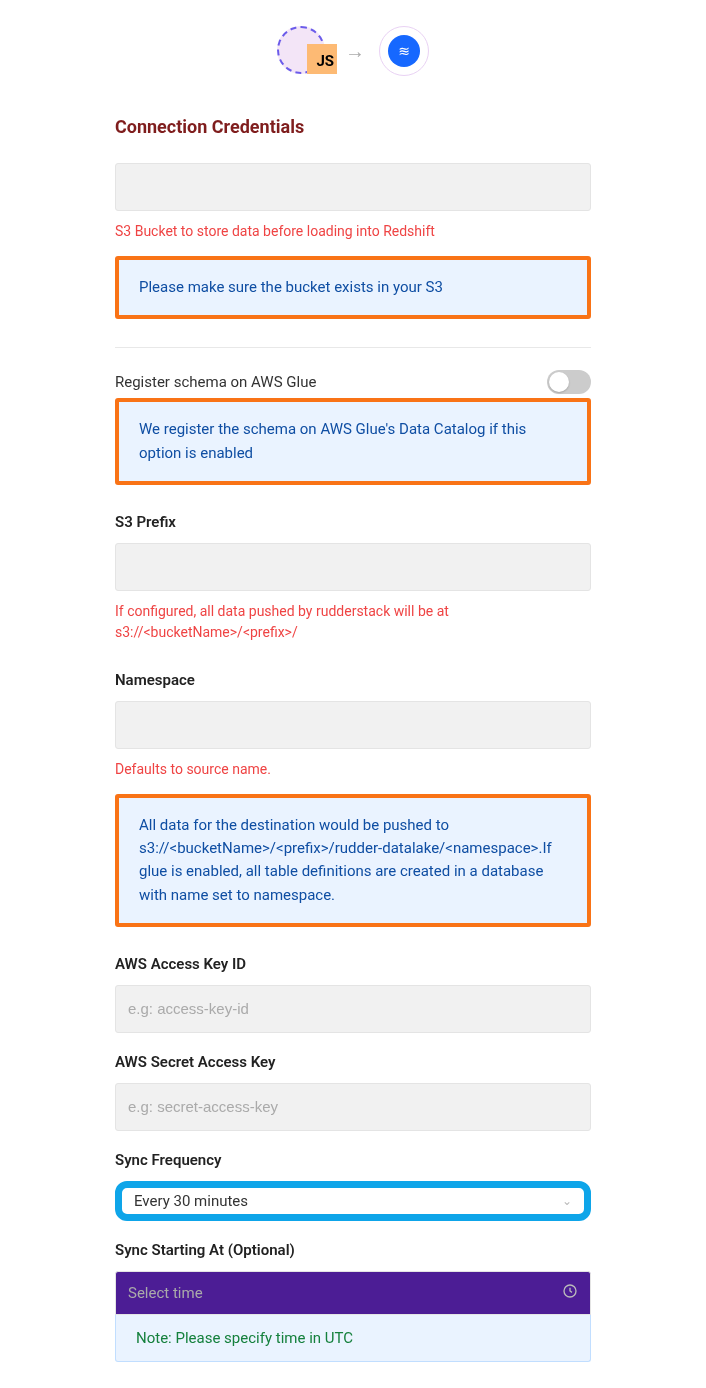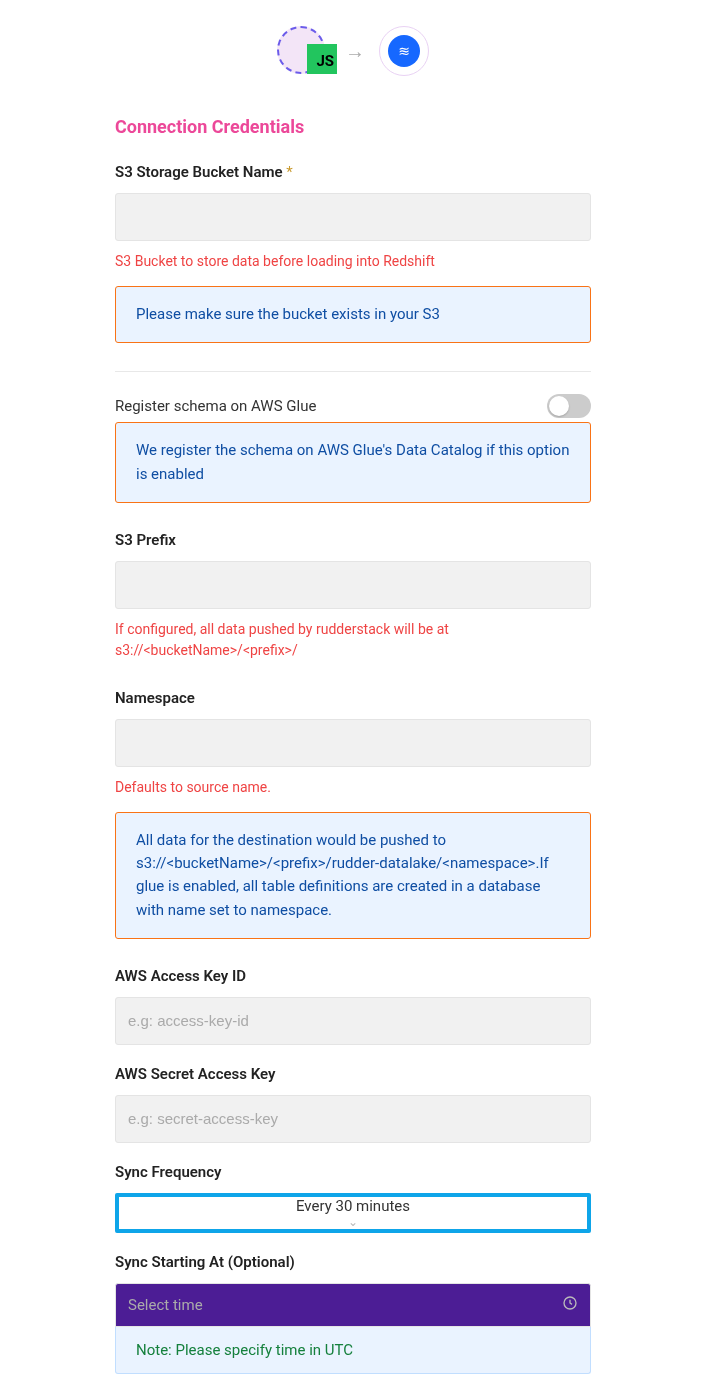--- a/index.html
+++ b/index.html
@@ -22,21 +22,21 @@
   .icon-group { position: relative; display:flex; align-items:center; }
   .dashed-circle {
     width: 48px; height: 48px;
     border: 2px dashed #6b5bea;
     border-radius: 50%;
     background: #f3e5f7;
     position: relative;
   }
   .js-badge {
     width: 30px; height: 30px;
-    background: #22c55e;
+    background: #fdba74;
     position: absolute;
     right: -6px; bottom: 2px;
     z-index: 2;
     font-weight: 700;
     font-size: 15px;
     padding: 10px 3px 0 0;
     text-align: right;
     color: #000;
     line-height: 1;
   }
@@ -57,21 +57,21 @@
     border-radius: 50%;
     display:flex; align-items:center; justify-content:center;
     color:#fff;
     font-size: 16px;
   }
   .waves { font-size: 14px; line-height:1; }
   h2.sect-title {
     font-size: 18px;
     font-weight: 700;
     margin-bottom: 26px;
-    color: #ec4899;
+    color: #7f1d1d;
   }
   .field-label {
     font-size: 15px;
     font-weight: 600;
     color: #222;
     margin-bottom: 12px;
   }
   .req-star { color: #c99a2e; font-weight:400; }
   .text-input {
     width: 100%;
@@ -86,21 +86,21 @@
   }
   .text-input::placeholder { color: #aaa; }
   .help-text {
     font-size: 14px;
     color: #ef4444;
     margin-top: 10px;
     line-height: 1.5;
   }
   .info-box {
     background: #eaf3ff;
-    border: 1px solid #f97316;
+    border: 4px solid #f97316;
     border-radius: 3px;
     padding: 16px 20px;
     margin-top: 14px;
     font-size: 15px;
     color: #0f4ea3;
     line-height: 1.55;
   }
   .info-box.nomargin-top { margin-top: 0; }
   .divider {
     border: none;
@@ -128,28 +128,27 @@
     position: absolute;
     left: 2px; top: 2px;
     box-shadow: 0 1px 2px rgba(0,0,0,0.2);
   }
   .field-block { margin-bottom: 28px; }
   .field-block.tight { margin-bottom: 20px; }
   .select-box {
     width: 100%;
     height: 40px;
     background: #fff;
-    border: 4px solid #0ea5e9;
-    border-radius: 2px;
+    border: 7px solid #0ea5e9;
+    border-radius: 12px;
     padding: 0 12px;
     font-size: 15px;
     color: #333;
     display:flex; align-items:center; justify-content:space-between;
     cursor: pointer;
-    flex-direction: column;
   }
   .select-box .chev { color: #bbb; font-size: 12px; }
   .time-box {
     width: 100%;
     height: 44px;
     background: #4c1d95;
     border: 1px solid #e4e4e4;
     border-radius: 3px 3px 0 0;
     padding: 0 12px;
     font-size: 15px;
@@ -183,24 +182,20 @@
     <div class="outer-ring">
       <div class="blue-circle">
         <span class="waves">≋</span>
       </div>
     </div>
   </div>
 
   <h2 class="sect-title">Connection Credentials</h2>
 
   <div class="field-block">
-    <div class="field-label">
-      <span>S3 Storage Bucket Name</span>
-      <span class="req-star">*</span>
-    </div>
     <input class="text-input" type="text" value="" style="">
     <div class="help-text">S3 Bucket to store data before loading into Redshift</div>
     <div class="info-box">Please make sure the bucket exists in your S3</div>
   </div>
 
   <hr class="divider">
 
   <div class="field-block">
     <div class="toggle-row">
       <span class="label">Register schema on AWS Glue</span>

